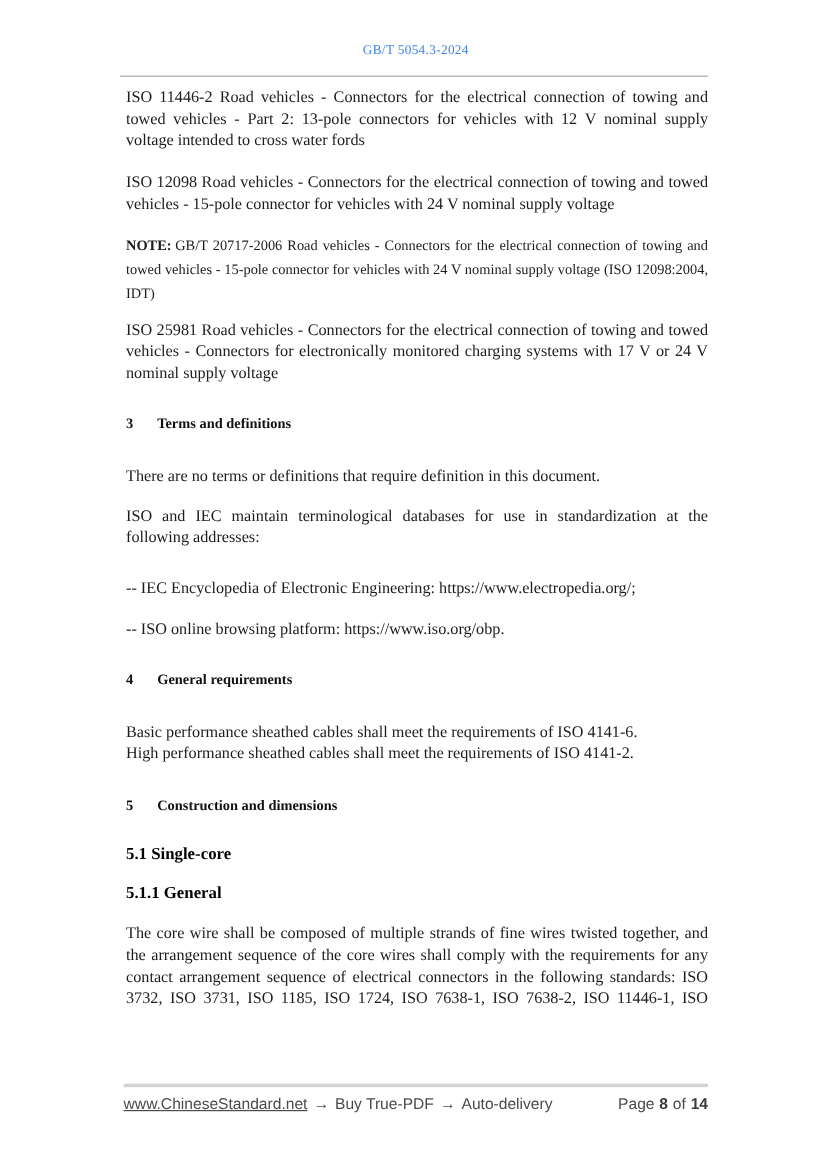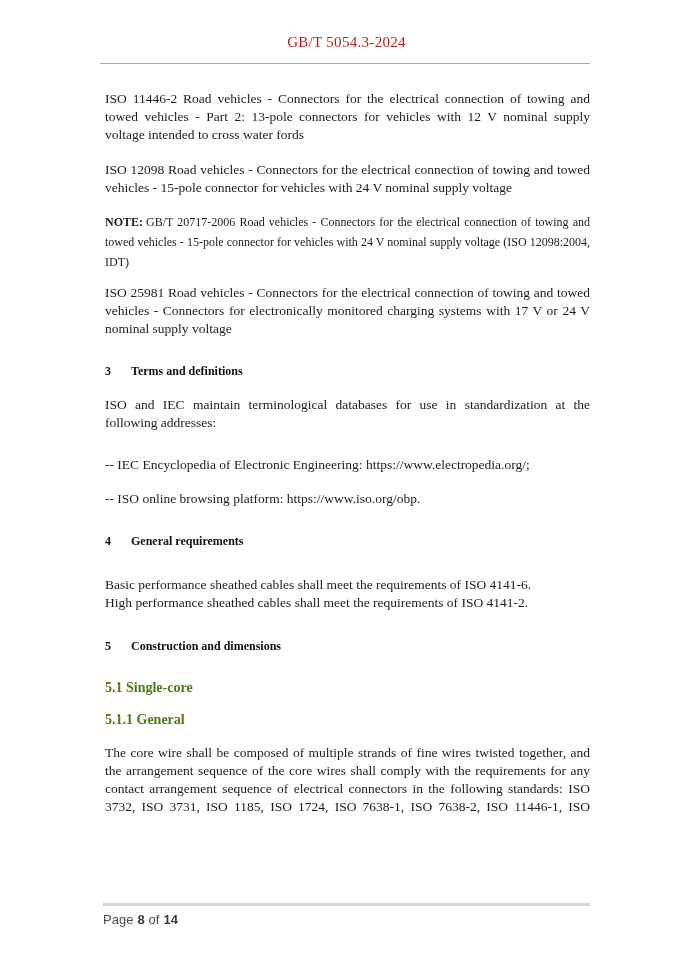--- a/index.html
+++ b/index.html
@@ -8,23 +8,23 @@
     position: relative;
     background: #ffffff;
     font-family: "Liberation Serif", serif;
     color: #1c1c1c;
     overflow: hidden;
   }
   
   .header-doc {
     padding-top: 34px;
     text-align: center;
-    font-size: 15px;
+    font-size: 11px;
     line-height: 17px;
-    color: #b91c1c;
+    color: #3b82f6;
     letter-spacing: 0.3px;
   }
   .header-rule {
     margin: 12px 103px 0 100px;
     border-top: 1.5px solid #a8a8a8;
     height: 0;
   }
   
   .content {
     margin: 0 103px 0 105px;
@@ -46,21 +46,21 @@
     line-height: 20px;
     text-align: left;
     color: #111111;
   }
   .h-num { display: inline-block; min-width: 26px; }
   .sub-heading {
     font-weight: bold;
     font-size: 14px;
     line-height: 17px;
     text-align: left;
-    color: #4d7c0f;
+    color: #000000;
   }
   .last-justify { text-align-last: justify; }
   
   .footer {
     position: absolute;
     left: 103px; right: 103px; top: 903px;
     font-family: "Liberation Sans", sans-serif;
   }
   .footer-rule { border-top: 3px solid #d4d4d4; height: 0; }
   .footer-row {
@@ -84,30 +84,31 @@
 
 <div class="page">
 
   <div class="header-doc">
     <span>GB/T 5054.3-2024</span>
   </div>
   <div class="header-rule"></div>
 
   <div class="content">
 
-    <p class="ref" style="margin-top:26px">ISO 11446-2 Road vehicles - Connectors for the electrical connection of towing and towed vehicles - Part 2: 13-pole connectors for vehicles with 12 V nominal supply voltage intended to cross water fords</p>
+    <p class="ref" style="margin-top:8px">ISO 11446-2 Road vehicles - Connectors for the electrical connection of towing and towed vehicles - Part 2: 13-pole connectors for vehicles with 12 V nominal supply voltage intended to cross water fords</p>
 
     <p class="ref" style="margin-top:17px">ISO 12098 Road vehicles - Connectors for the electrical connection of towing and towed vehicles - 15-pole connector for vehicles with 24 V nominal supply voltage</p>
 
     <p class="note" style="margin-top:15px"><span class="note-label">NOTE:</span><span>GB/T 20717-2006 Road vehicles - Connectors for the electrical connection of towing and towed vehicles - 15-pole connector for vehicles with 24 V nominal supply voltage (ISO 12098:2004, IDT)</span></p>
 
     <p class="ref" style="margin-top:12px">ISO 25981 Road vehicles - Connectors for the electrical connection of towing and towed vehicles - Connectors for electronically monitored charging systems with 17 V or 24 V nominal supply voltage</p>
 
     <div class="sec-heading" style="margin-top:23px"><span class="h-num">3</span><span>Terms and definitions</span></div>
 
+    <p style="margin-top:25px">There are no terms or definitions that require definition in this document.</p>
 
     <p style="margin-top:15px">ISO and IEC maintain terminological databases for use in standardization at the following addresses:</p>
 
     <p class="ref" style="margin-top:24px">-- IEC Encyclopedia of Electronic Engineering: https://www.electropedia.org/;</p>
 
     <p class="ref" style="margin-top:16px">-- ISO online browsing platform: https://www.iso.org/obp.</p>
 
     <div class="sec-heading" style="margin-top:23px"><span class="h-num">4</span><span>General requirements</span></div>
 
     <p style="margin-top:25px">Basic performance sheathed cables shall meet the requirements of ISO 4141-6.</p>
@@ -120,17 +121,18 @@
 
     <div class="sub-heading" style="margin-top:15px">5.1.1 General</div>
 
     <p class="last-justify" style="margin-top:16px">The core wire shall be composed of multiple strands of fine wires twisted together, and the arrangement sequence of the core wires shall comply with the requirements for any contact arrangement sequence of electrical connectors in the following standards: ISO 3732, ISO 3731, ISO 1185, ISO 1724, ISO 7638-1, ISO 7638-2, ISO 11446-1, ISO</p>
 
   </div>
 
   <div class="footer">
     <div class="footer-rule"></div>
     <div class="footer-row">
+      <div class="footer-left"><span class="site">www.ChineseStandard.net</span><span class="arrow">→</span><span>Buy True-PDF</span><span class="arrow">→</span><span>Auto-delivery</span></div>
       <div class="footer-right"><span>Page</span><span class="num">8</span><span>of</span><span class="num">14</span></div>
     </div>
   </div>
 
 </div>
 
 </body></html>

